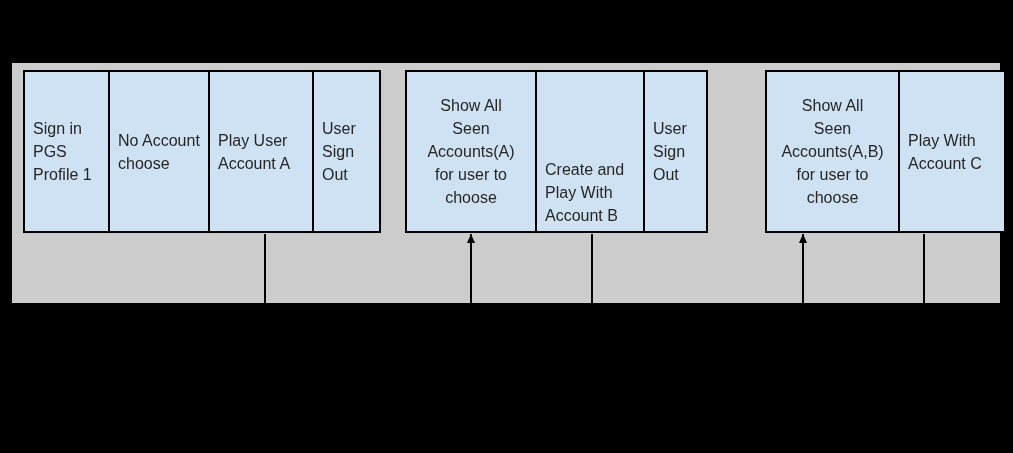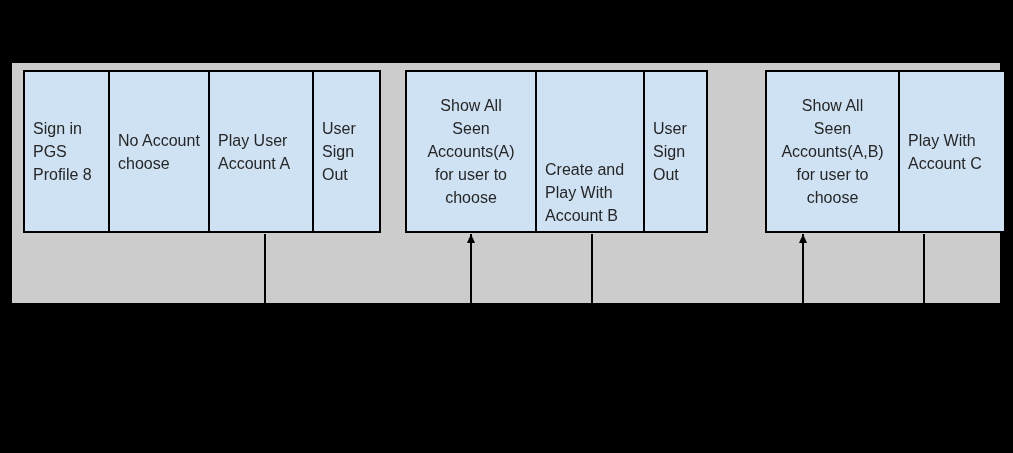--- a/index.html
+++ b/index.html
@@ -65,21 +65,21 @@
   }
 </style>
 </head>
 <body>
 
 <div class="stage">
   <div class="device">
 
     <div class="group g1">
       <div class="box left w85">
-        <span>Sign in PGS Profile 8</span>
+        <span>Sign in PGS Profile 1</span>
       </div>
       <div class="box left w100">
         <span>No Account choose</span>
       </div>
       <div class="box left w104">
         <span>Play User Account A</span>
       </div>
       <div class="box left">
         <span>User Sign Out</span>
       </div>

